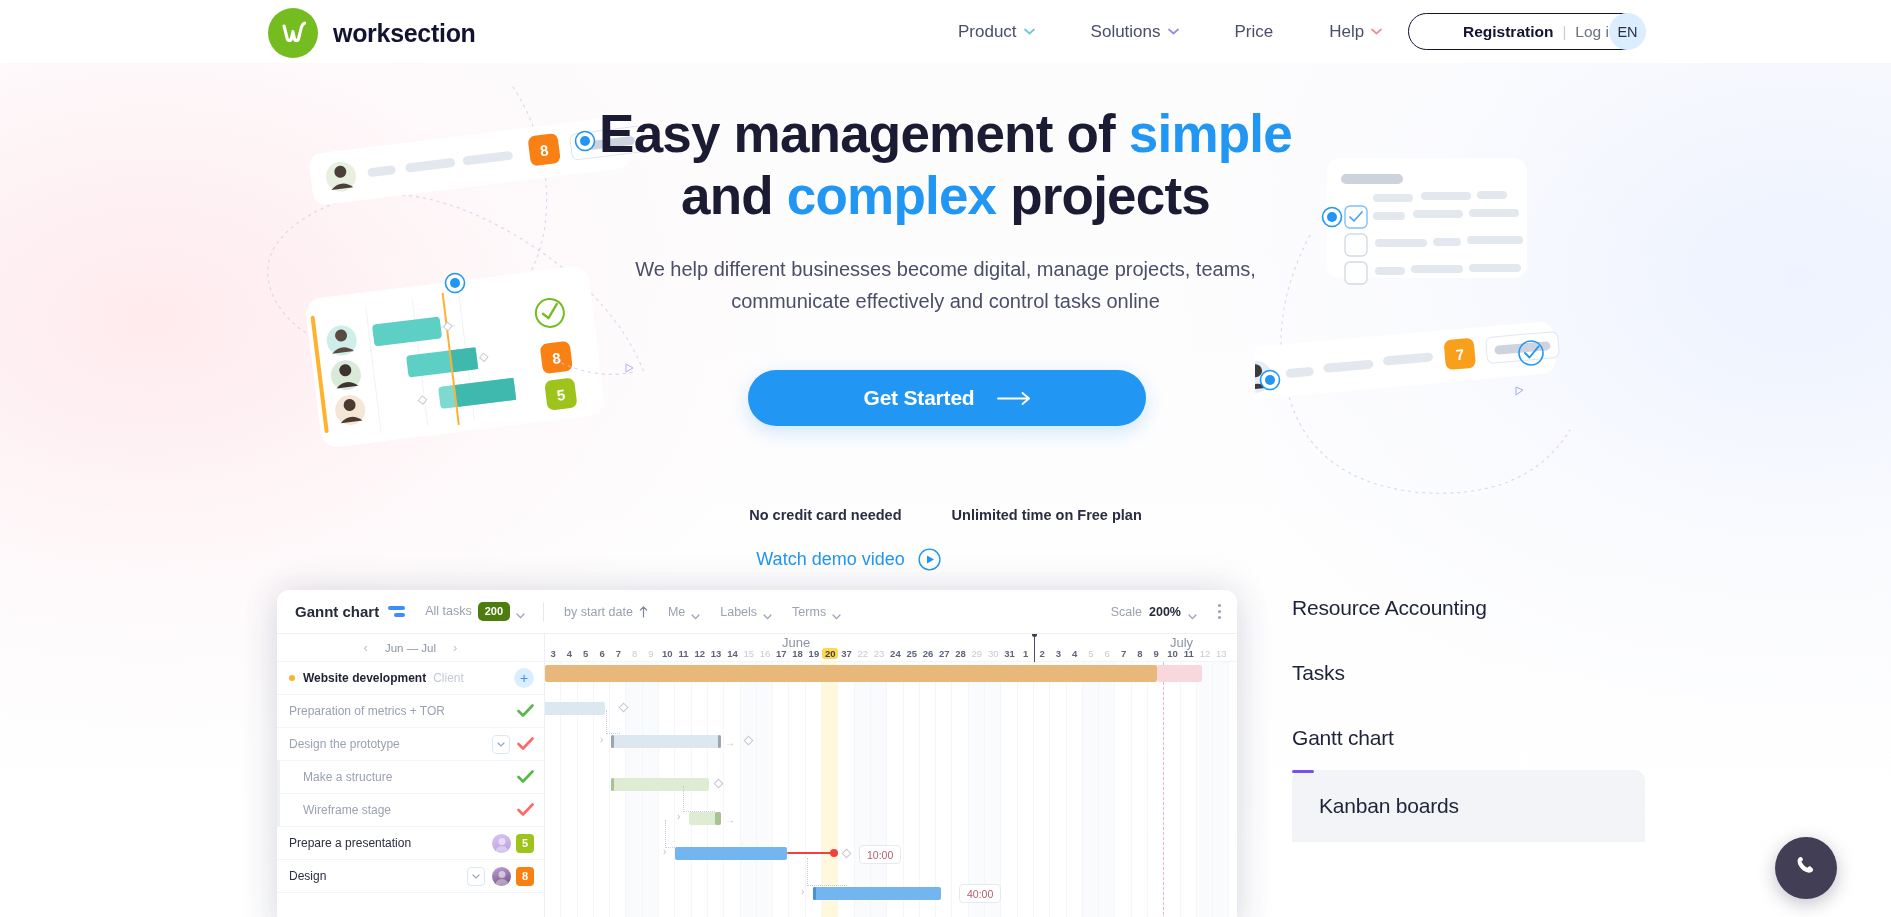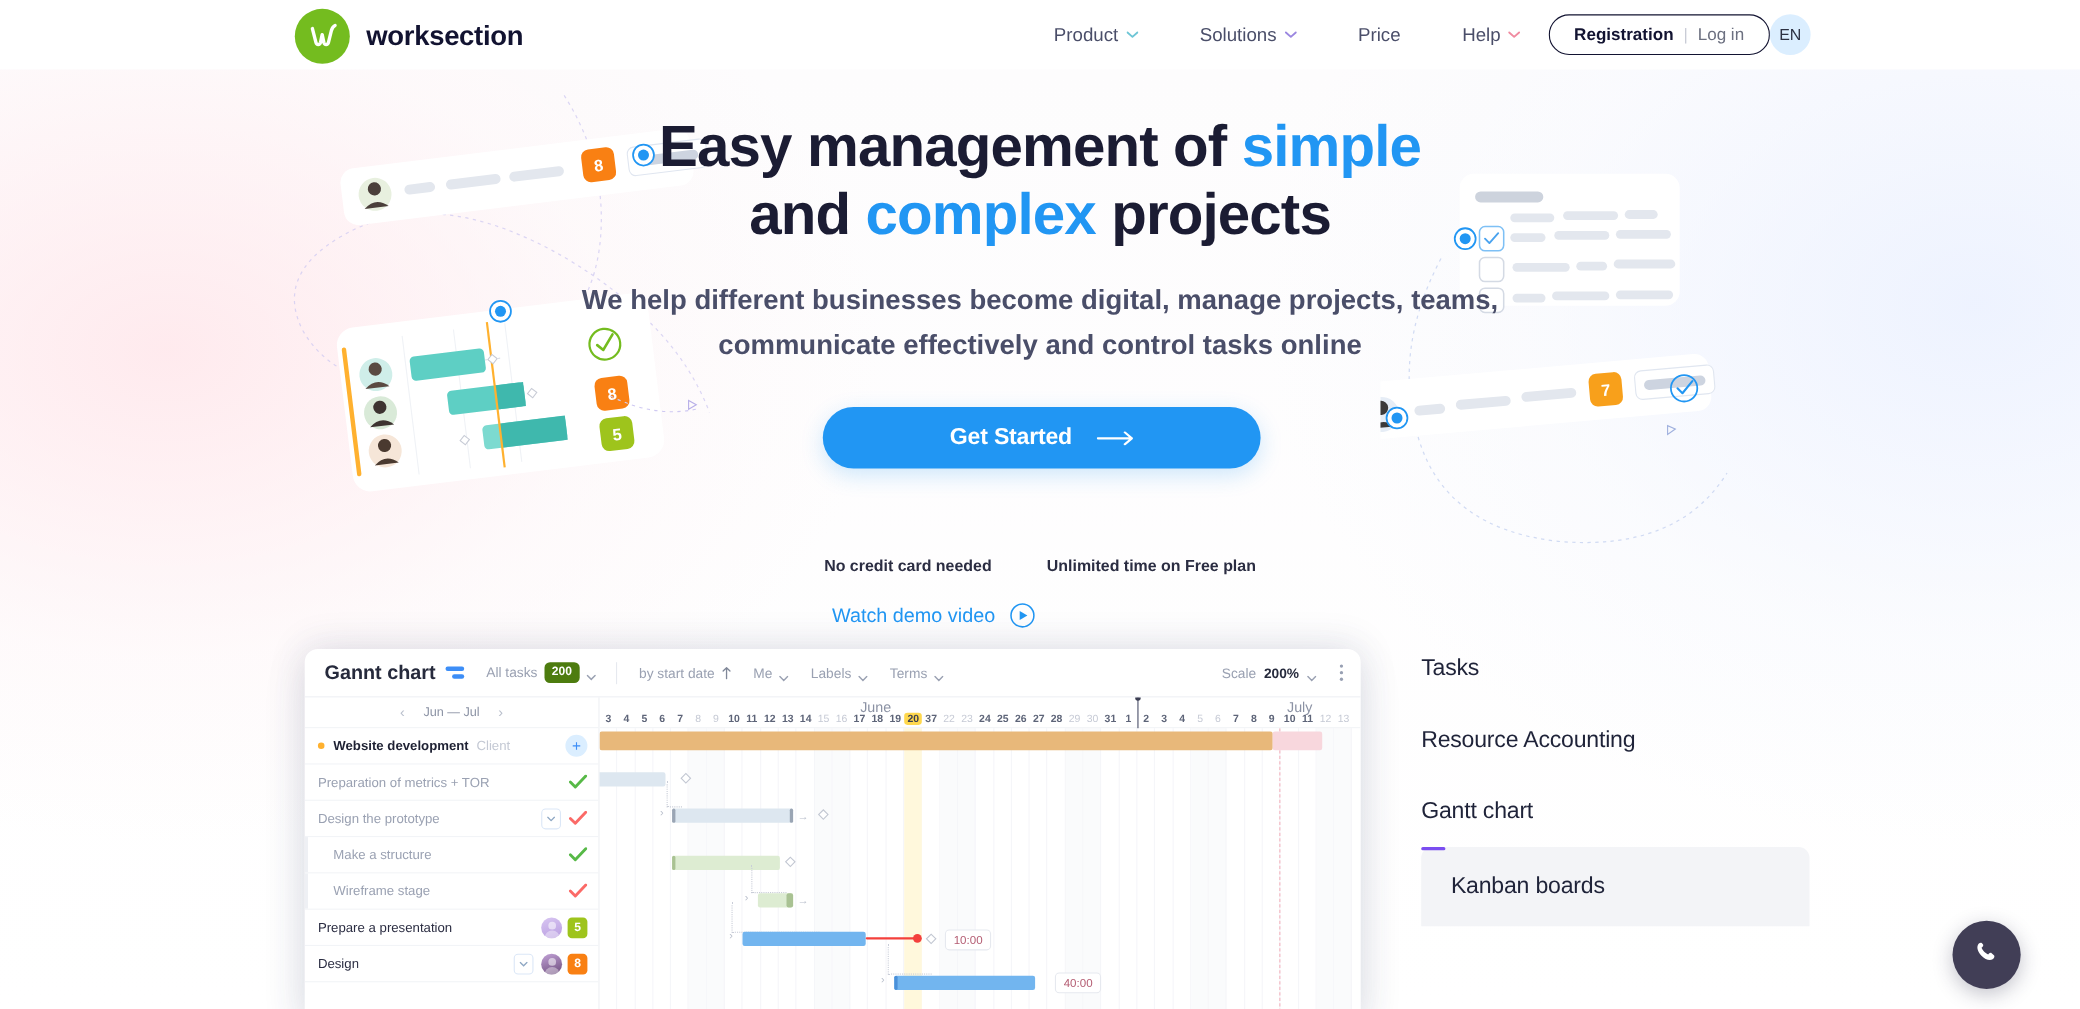--- a/index.html
+++ b/index.html
@@ -32,21 +32,21 @@
     font-size:17px; color:#4a4e69; padding:0 28px; cursor:pointer; white-space:nowrap;
   }
   .chev { width:11px; height:7px; display:inline-block; }
   .chev svg { display:block; }
 
   .auth-pill {
     position:absolute; left:1408px; top:13px;
     height:37px; padding:0 22px; border:1.6px solid #121331; border-radius:20px;
     display:flex; align-items:center; gap:9px; cursor:pointer; background:#fff;
   }
-  .auth-reg { font-size:15.5px; font-weight:700; color:#121331; }
+  .auth-reg { font-size:15.5px; font-weight:700; color:#121331;margin-left:32px; }
   .auth-sep { color:#c9ccd6; font-size:15px; font-weight:300; }
   .auth-login { font-size:15.5px; color:#6c7080; }
 
   .lang-btn {
     position:absolute; left:1609px; top:13px;
     width:37px; height:37px; border-radius:50%; background:#dbeeff;
     display:flex; align-items:center; justify-content:center;
     font-size:14.5px; color:#2d3142; cursor:pointer;
   }
 
@@ -62,21 +62,21 @@
 
   
   .hero { position:absolute; top:63px; left:0; width:1891px; z-index:10; }
   .headline {
     position:absolute; top:40px; left:0; width:1891px; text-align:center;
     font-size:53px; line-height:1.17; font-weight:700; color:#1b1c33; letter-spacing:-0.8px;
   }
   .hl-blue { color:#2196f3; }
   .subtitle {
     position:absolute; top:190px; left:0; width:1891px; text-align:center;
-    font-size:25px; line-height:1.62; color:#4a4e69; font-weight:700;
+    font-size:20px; line-height:1.62; color:#4a4e69; font-weight:400;
   }
   .cta-btn {
     position:absolute; top:307px; left:748px;
     width:398px; height:56px; border-radius:28px; background:#2196f3;
     border:none; cursor:pointer;
     display:flex; align-items:center; justify-content:center; gap:22px;
     box-shadow:0 6px 20px rgba(33,150,243,0.22);
   }
   .cta-label { font-size:21px; font-weight:700; color:#fff; letter-spacing:-0.2px; }
   .cta-arrow { display:flex; align-items:center; }
@@ -102,21 +102,21 @@
   .gantt {
     position:absolute; top:590px; left:277px; width:960px; height:340px;
     background:#fff; border-radius:12px 12px 0 0;
     box-shadow:0 -2px 34px rgba(60,70,110,0.13), 0 10px 40px rgba(60,70,110,0.10);
     z-index:20; overflow:hidden;
   }
   .gantt-toolbar {
     height:44px; display:flex; align-items:center; padding:0 14px 0 18px;
     border-bottom:1px solid #eef0f4; gap:0; font-size:12.5px; position:relative;
   }
-  .gt-title { font-size:18px; font-weight:700; color:#262a3c; }
+  .gt-title { font-size:15px; font-weight:700; color:#262a3c; }
   .gt-iconbars { margin-left:9px; display:flex; flex-direction:column; gap:3px; width:17px; }
   .gt-iconbars i { height:4px; border-radius:2px; background:#3d8ef7; display:block; }
   .gt-iconbars i:nth-child(1){ width:17px; }
   .gt-iconbars i:nth-child(2){ width:11px; margin-left:6px; }
   .gt-item { display:flex; align-items:center; gap:6px; color:#9aa1b2; margin-left:20px; white-space:nowrap; cursor:pointer; }
   .gt-badge {
     background:#4d7c0f; color:#fff; font-size:11px; font-weight:600;
     padding:2px 7px; border-radius:5px; line-height:1.4;
   }
   .gt-div { width:1px; height:20px; background:#e6e9ef; margin-left:18px; }
@@ -707,24 +707,24 @@
       <span class="arrow-mark" style="left:256px; top:253px;">›</span>
       <div class="bar" style="left:268px; top:253px; width:128px; background:#72b5ef;"></div>
       <div class="bar" style="left:268px; top:253px; width:3px; background:#4a90d9;"></div>
       <div class="bar-label" style="left:414px; top:250px;">40:00</div>
     </div>
   </div>
 </div>
 
 <div class="side">
   <div class="side-item">
+    <span>Resource Accounting</span>
+  </div>
+  <div class="side-item">
     <span>Tasks</span>
-  </div>
-  <div class="side-item">
-    <span>Resource Accounting</span>
   </div>
   <div class="side-item">
     <span>Gantt chart</span>
   </div>
   <div class="side-item active">
     <span>Kanban boards</span>
   </div>
 </div>
 
 <div class="phone-fab">

